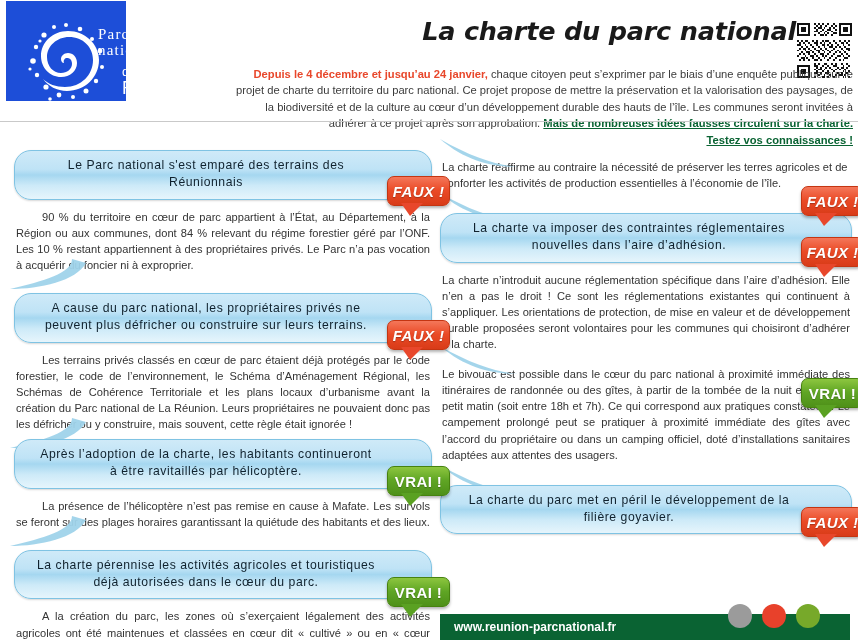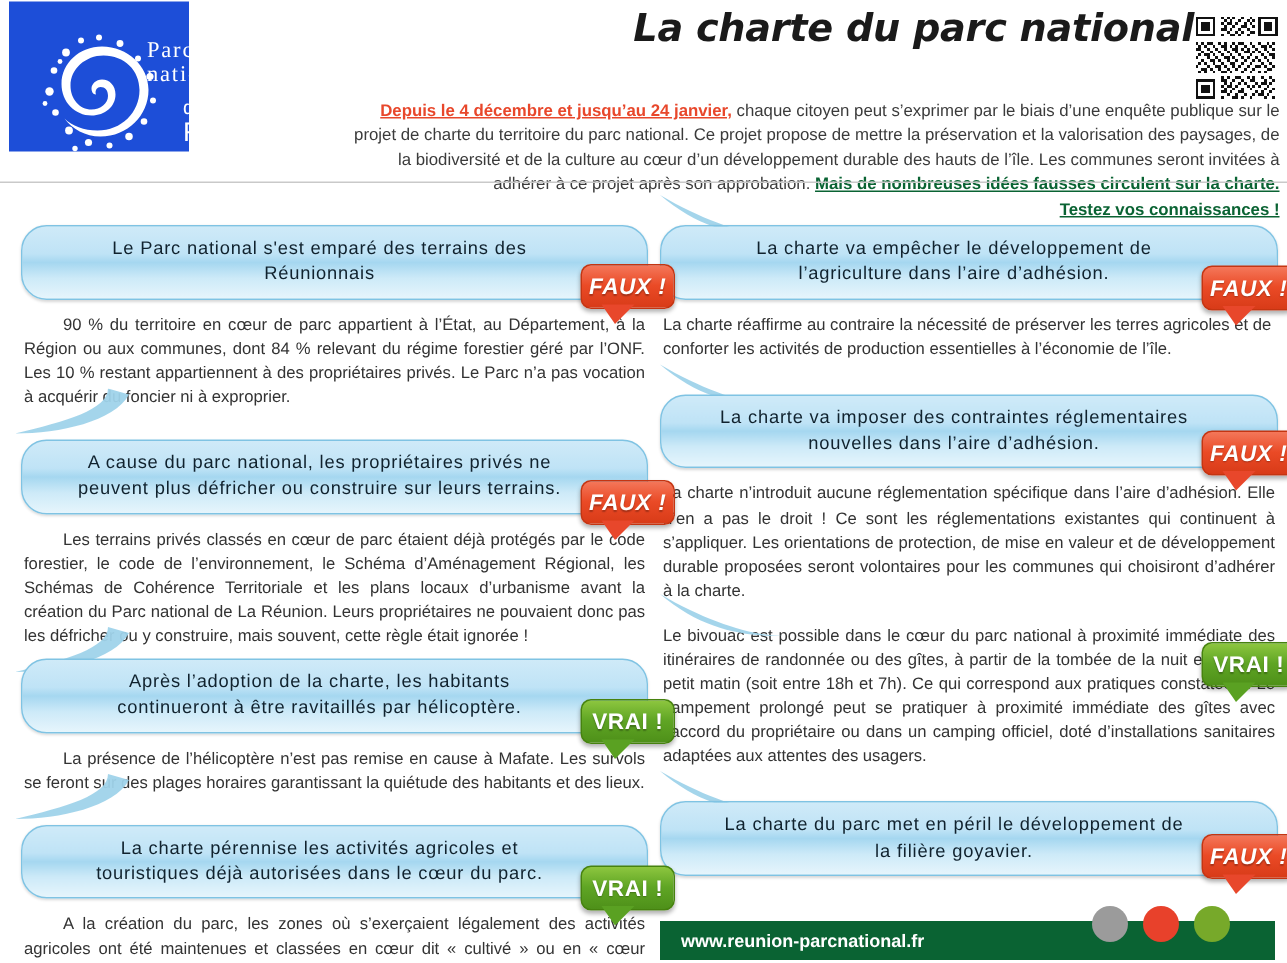--- a/index.html
+++ b/index.html
@@ -64,21 +64,21 @@
     margin-left: 24px;
   }
   .logo-text .small {
     font-size: 13px;
     letter-spacing: 0.6px;
   }
 
   .title-wrap {
     position: absolute;
     left: 404px;
-    top: 4px;
+    top: 16px;
     width: 450px;
     text-align: right;
   }
   .main-title {
     font-family: "DejaVu Sans", sans-serif;
     font-style: italic;
     font-weight: bold;
     font-size: 25.5px;
     color: #1a1a1a;
     line-height: 1.18;
@@ -100,21 +100,20 @@
     top: 66px;
     width: 618px;
     text-align: right;
     font-size: 11.2px;
     line-height: 1.47;
     color: #3b3b3b;
   }
   .intro .red {
     color: #e8472b;
     font-weight: bold;
-    text-decoration: underline;
   }
   .intro .green {
     color: #0a6333;
     font-weight: bold;
     text-decoration: underline;
   }
 
   .hdr-rule {
     position: absolute;
     left: 0;
@@ -141,21 +140,21 @@
 
   .qa { position: relative; margin-bottom: 7px; }
 
   
   .bubble {
     position: relative;
     border-radius: 17px;
     background: linear-gradient(to bottom,
         #cfeaf8 0%, #bfe3f6 38%, #a5d7f0 50%, #cdeaf8 72%, #e6f5fc 100%);
     border: 1px solid #7fc3e3;
-    padding: 6px 20px 7px 36px;
+    padding: 6px 20px 7px 22px;
     text-align: center;
     font-size: 12.2px;
     letter-spacing: 0.55px;
     color: #10222e;
     line-height: 1.42;
     box-shadow: 0 1px 2px rgba(0,0,0,0.16);
     z-index: 3;
   }
   .bubble-pad-r { padding-right: 56px; }
 
@@ -567,23 +566,20 @@
       </div>
 
     </div>
 
     <div class="col col-right">
 
       <div class="qa" style="margin-bottom:22px">
         <svg class="tail-tl" viewBox="0 0 88 30">
           <path d="M88 30 C70 30 40 22 6 2 C34 26 62 30 86 30 Z" fill="#9fd3ea" opacity="0.95"></path>
         </svg>
-        <div class="bubble bubble-pad-r">
-          <span>La charte va empêcher le développement de l’agriculture dans l’aire d’adhésion.</span>
-        </div>
         <div class="badge faux" style="right:-12px; top:27px;">
           <span>FAUX !</span>
         </div>
         <div class="answer" style="text-align:left"><span>La charte réaffirme au contraire la nécessité de préserver les terres agricoles et de conforter les activités de production essentielles à l’économie de l’île.</span></div>
       </div>
 
       <div class="qa" style="margin-bottom:8px">
         <svg class="tail-tl" viewBox="0 0 88 30">
           <path d="M88 30 C70 30 40 22 6 2 C34 26 62 30 86 30 Z" fill="#9fd3ea" opacity="0.95"></path>
         </svg>

